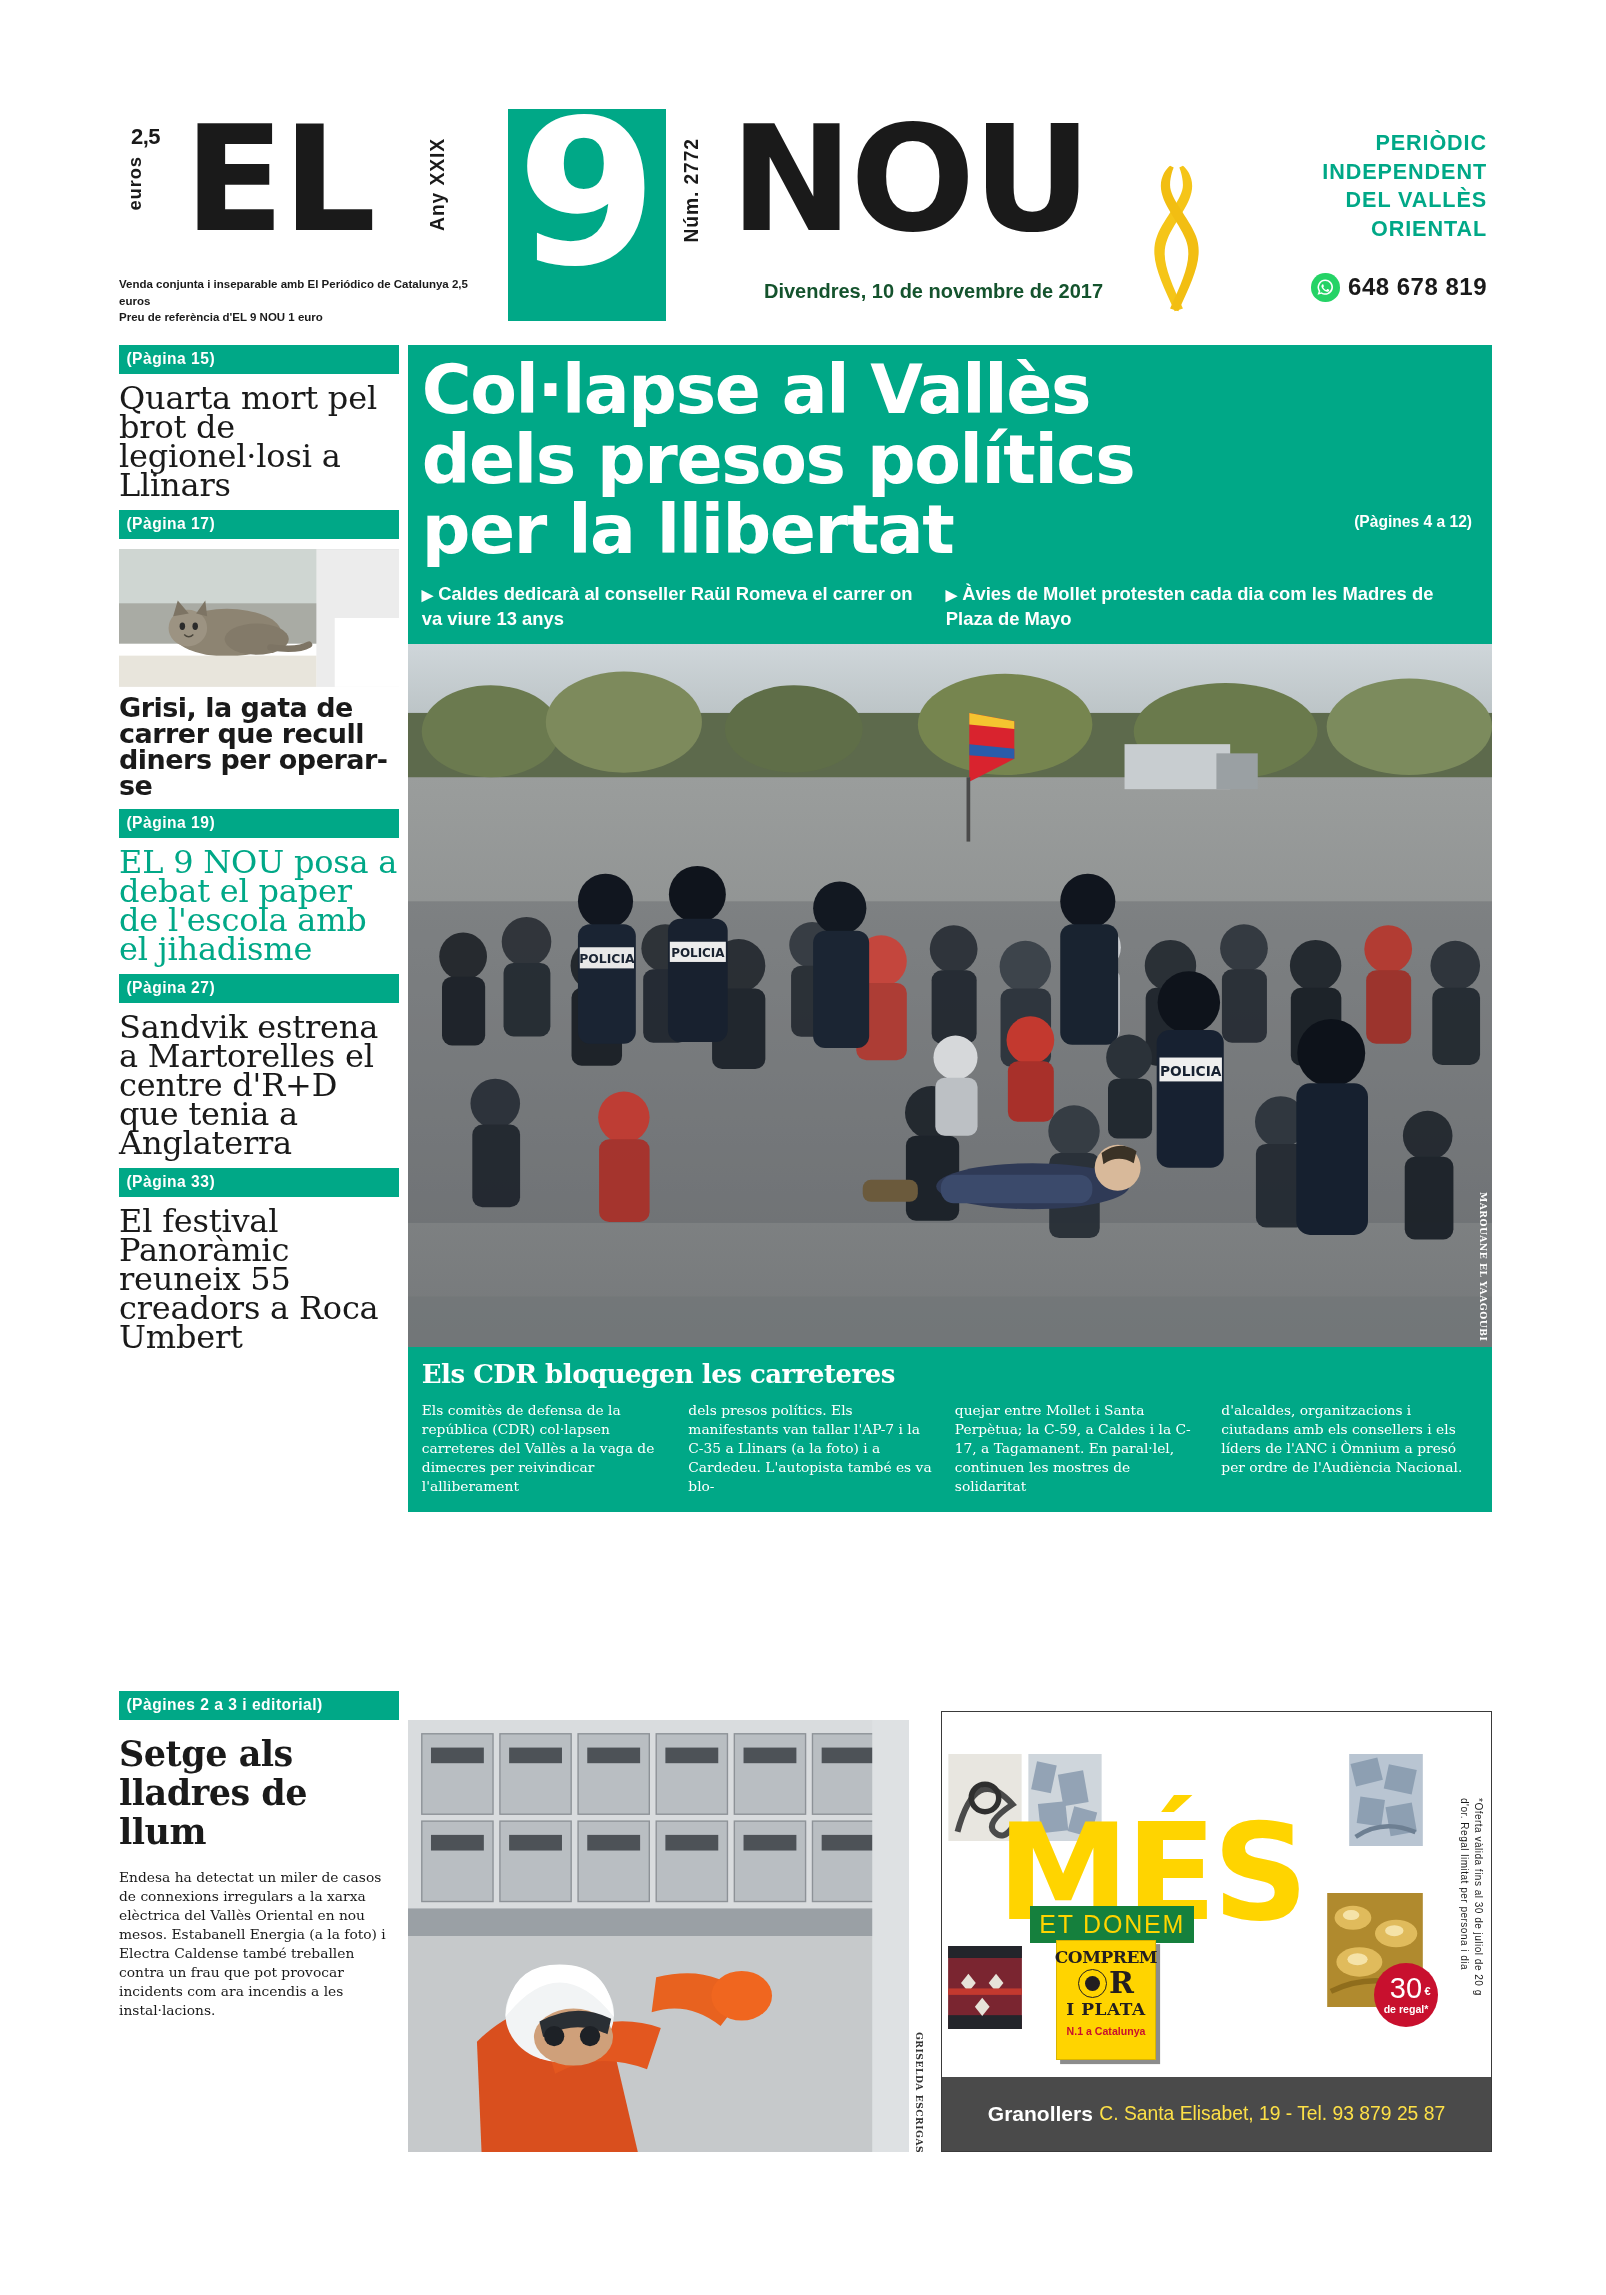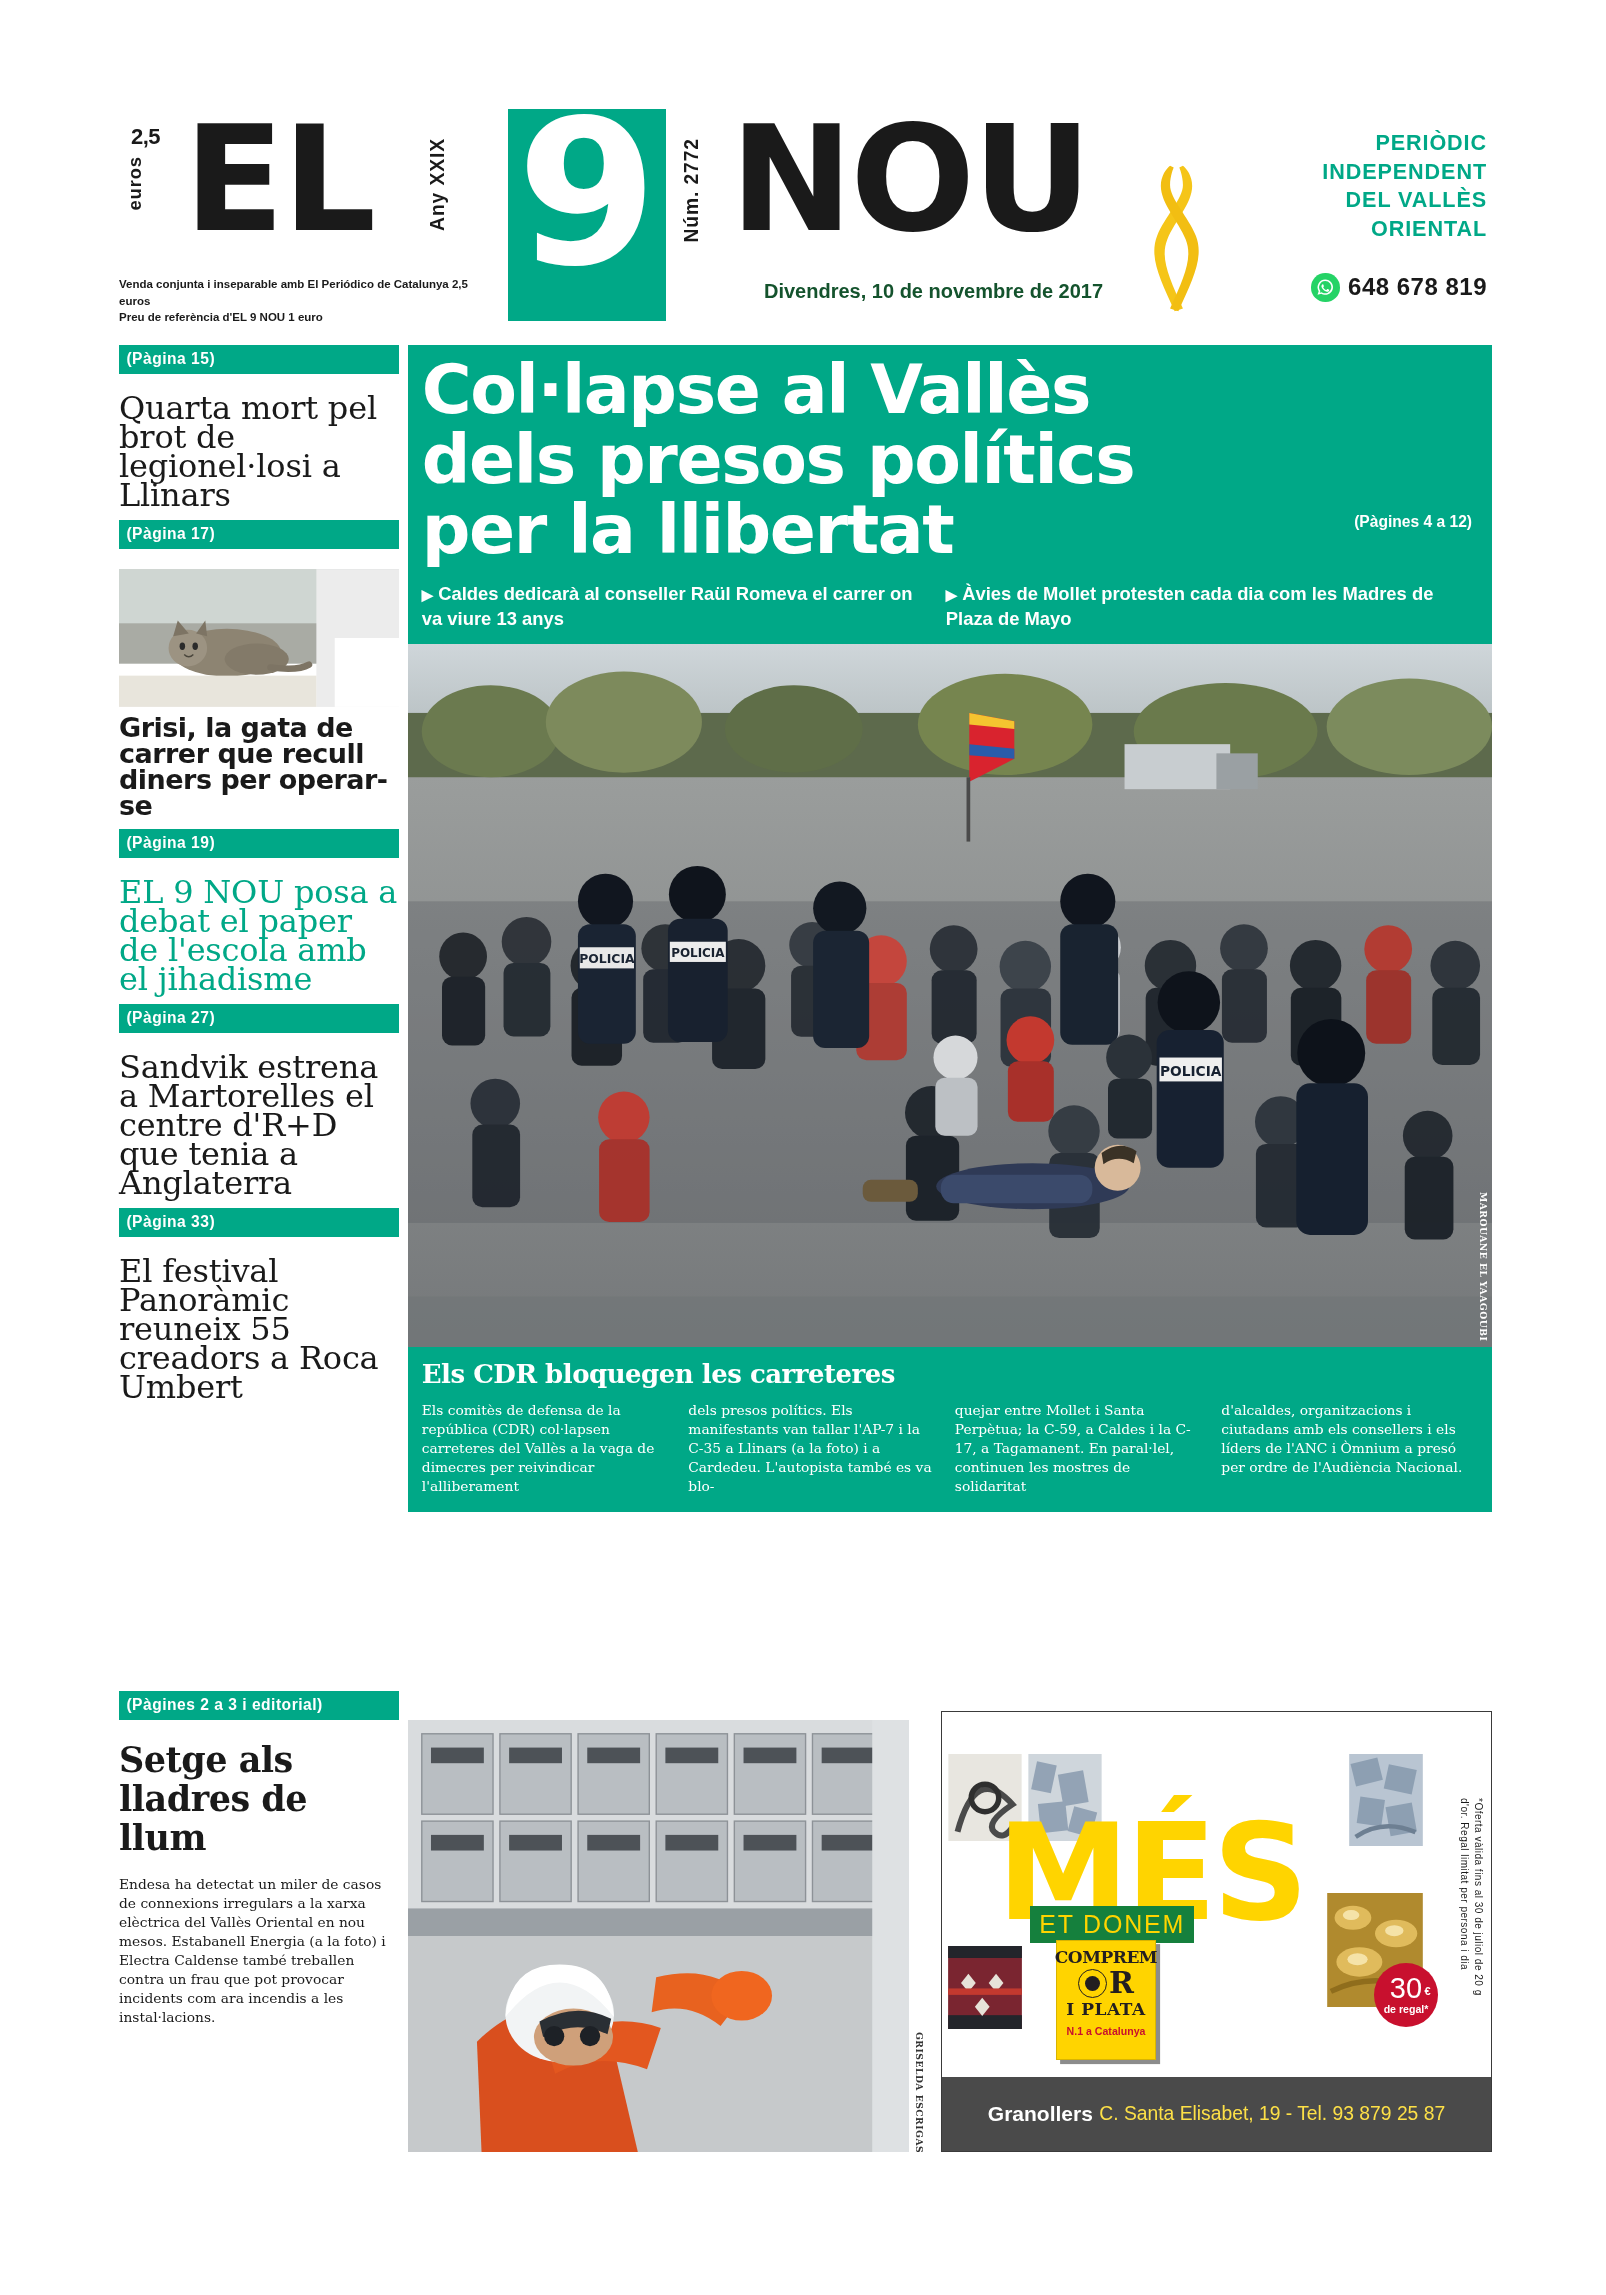--- a/index.html
+++ b/index.html
@@ -78,21 +78,21 @@
   .wa-row { position: absolute; right: 119px; top: 273px; display: flex; align-items: center; gap: 8.3px; }
   .wa-icon { width: 28.5px; height: 28.5px; border-radius: 50%; background: #25D366; display: flex; align-items: center; justify-content: center; }
   .wa-icon svg { display: block; }
   .wa-num { font-size: 24px; font-weight: 800; color: #1a1a1a; letter-spacing: 0.5px; }
 
   
   #sidebar { position: absolute; left: 119px; top: 345px; width: 280px; }
   .pagetag {
     background: #00A887; color: #ffffff;
     font-size: 15.6px; font-weight: 800; letter-spacing: 0.5px;
-    padding: 5px 0 6px 7.4px; margin-bottom: 20px;
+    padding: 5px 0 6px 7.4px; margin-bottom: 10px;
   }
   .side-head {
     font-family: "DejaVu Serif", serif;
     font-size: 32px; font-weight: 400; line-height: 29px;
     color: #1a1a1a; margin-bottom: 10px; letter-spacing: -0.2px;
   }
   .side-head.sans {
     font-family: "DejaVu Sans", sans-serif;
     font-weight: 800; font-size: 27px; line-height: 26px; letter-spacing: -0.5px;
   }

